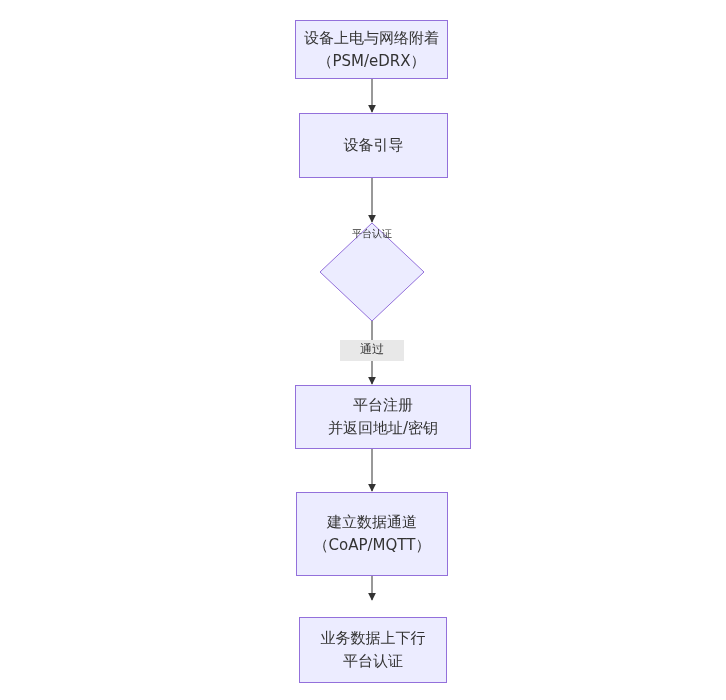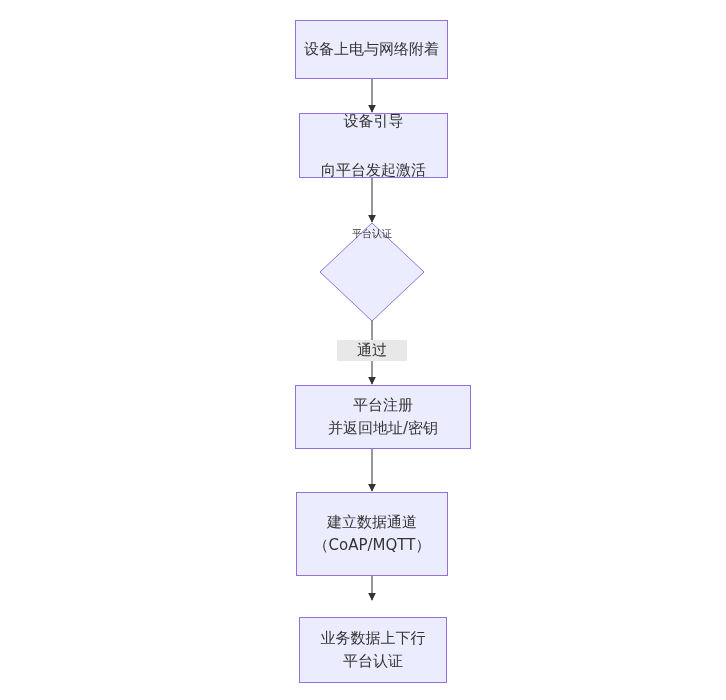--- a/index.html
+++ b/index.html
@@ -58,24 +58,25 @@
     text-align: center;
     font-size: 10px;
     line-height: 22px;
     color: var(--text, #333333);
   }
   .edge-label {
     position: absolute;
     transform: translateX(-50%);
     background: var(--label-bg, #e8e8e8);
     color: var(--text, #333333);
-    font-size: 15px;
+    font-size: 12px;
     line-height: 19px;
     padding: 1px 20px;
     white-space: nowrap;
+    font-family: Liberation Mono, monospace;
   }
   
   .n-power    { left: 295px; top: 20px;  width: 153px; height: 59px; }
   .n-boot     { left: 299px; top: 113px; width: 149px; height: 65px; gap: 26px; }
   .n-register { left: 295px; top: 385px; width: 176px; height: 64px; }
   .n-channel  { left: 296px; top: 492px; width: 152px; height: 84px; }
   .n-business { left: 299px; top: 601px; width: 148px; height: 66px; margin-top: 16px; }
   .n-auth-text { left: 320px; top: 223px; width: 104px; height: 98px; }
   .l-pass     { left: 372px; top: 340px; }
 </style>
@@ -95,25 +96,25 @@
     <line class="edge-line" x1="372" y1="178" x2="372" y2="222" marker-end="url(#arrow)"></line>
     <line class="edge-line" x1="372" y1="321" x2="372" y2="384" marker-end="url(#arrow)"></line>
     <line class="edge-line" x1="372" y1="449" x2="372" y2="491" marker-end="url(#arrow)"></line>
     <line class="edge-line" x1="372" y1="558" x2="372" y2="600" marker-end="url(#arrow)"></line>
 
     <polygon class="diamond-shape" points="372,223 424,272 372,321 320,272"></polygon>
   </svg>
 
   <div class="node-box n-power">
     <span>设备上电与网络附着</span>
+    <span>（PSM/eDRX）</span>
   </div>
 
   <div class="node-box n-boot">
     <span>设备引导</span>
-    <span>向平台发起激活</span>
   </div>
 
   <div class="diamond-text n-auth-text">
     <span>平台认证</span>
   </div>
 
   <div class="edge-label l-pass">通过</div>
 
   <div class="node-box n-register">
     <span>平台注册</span>

